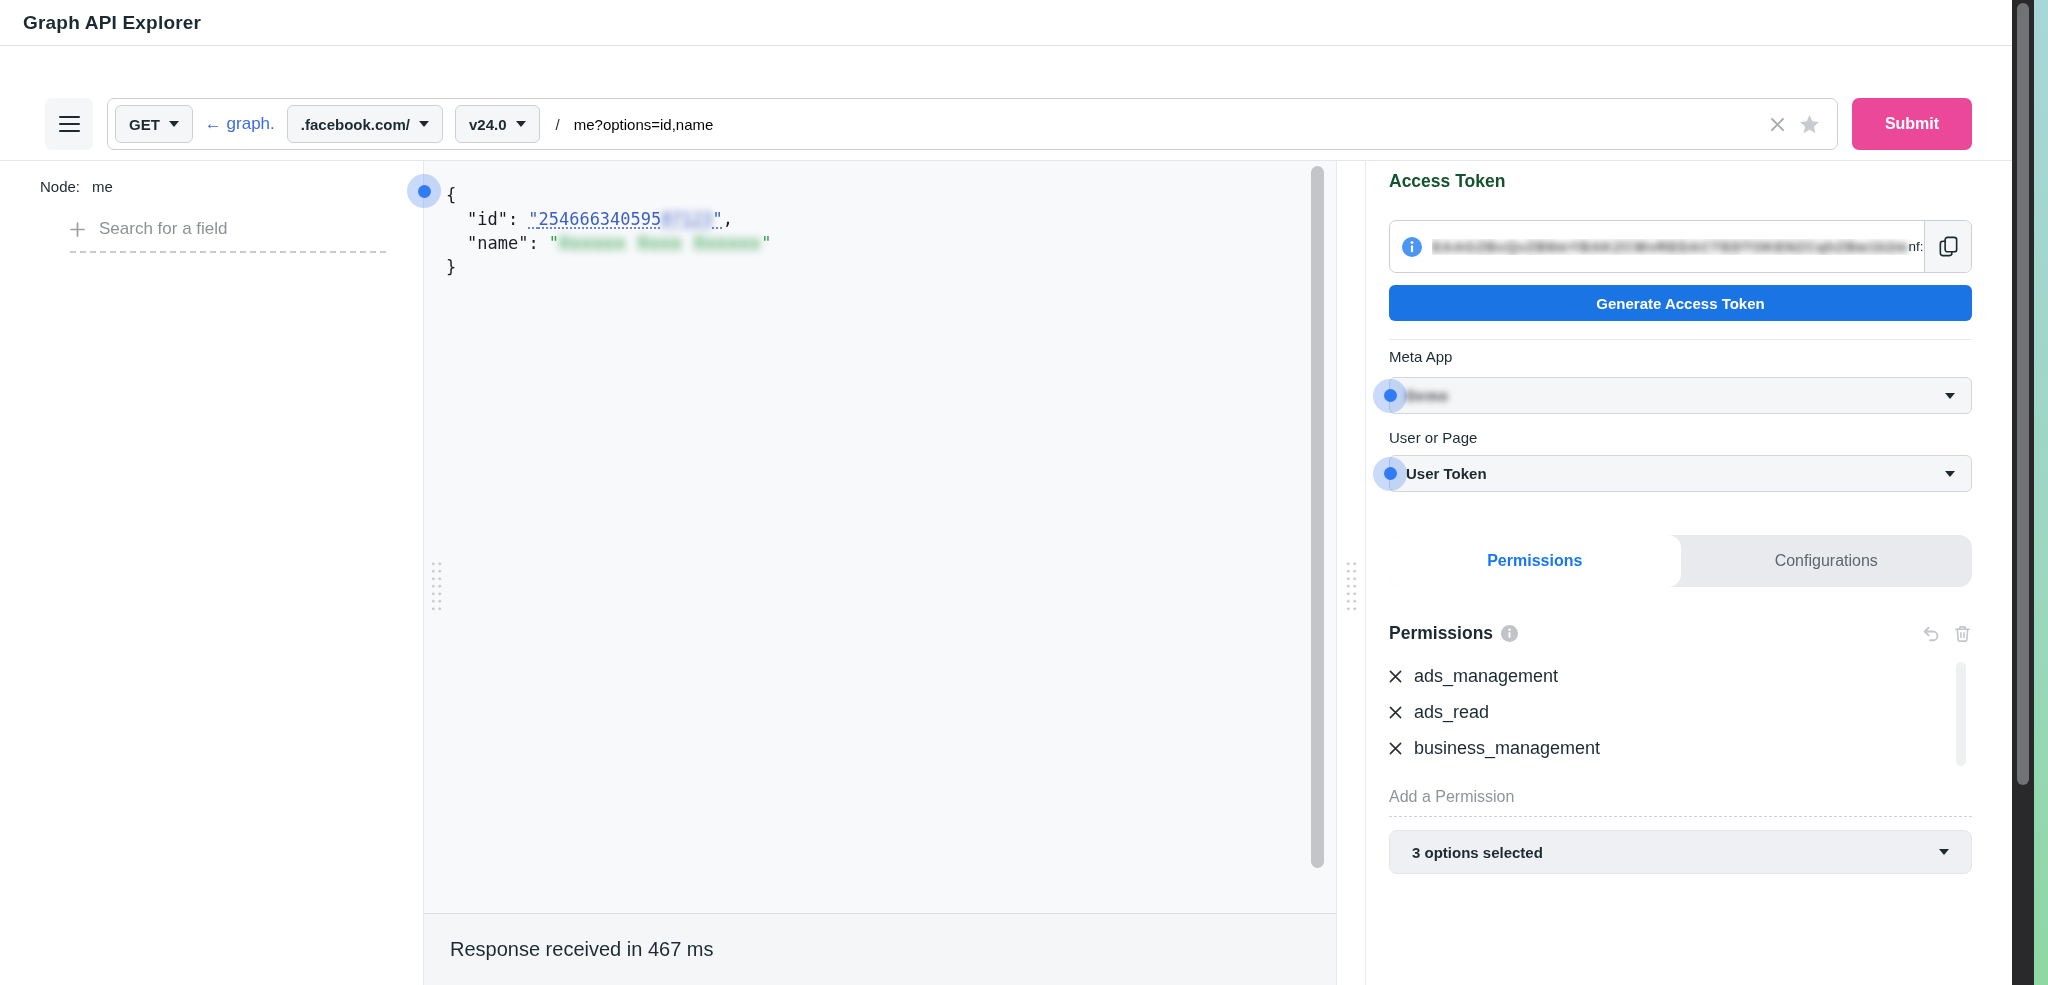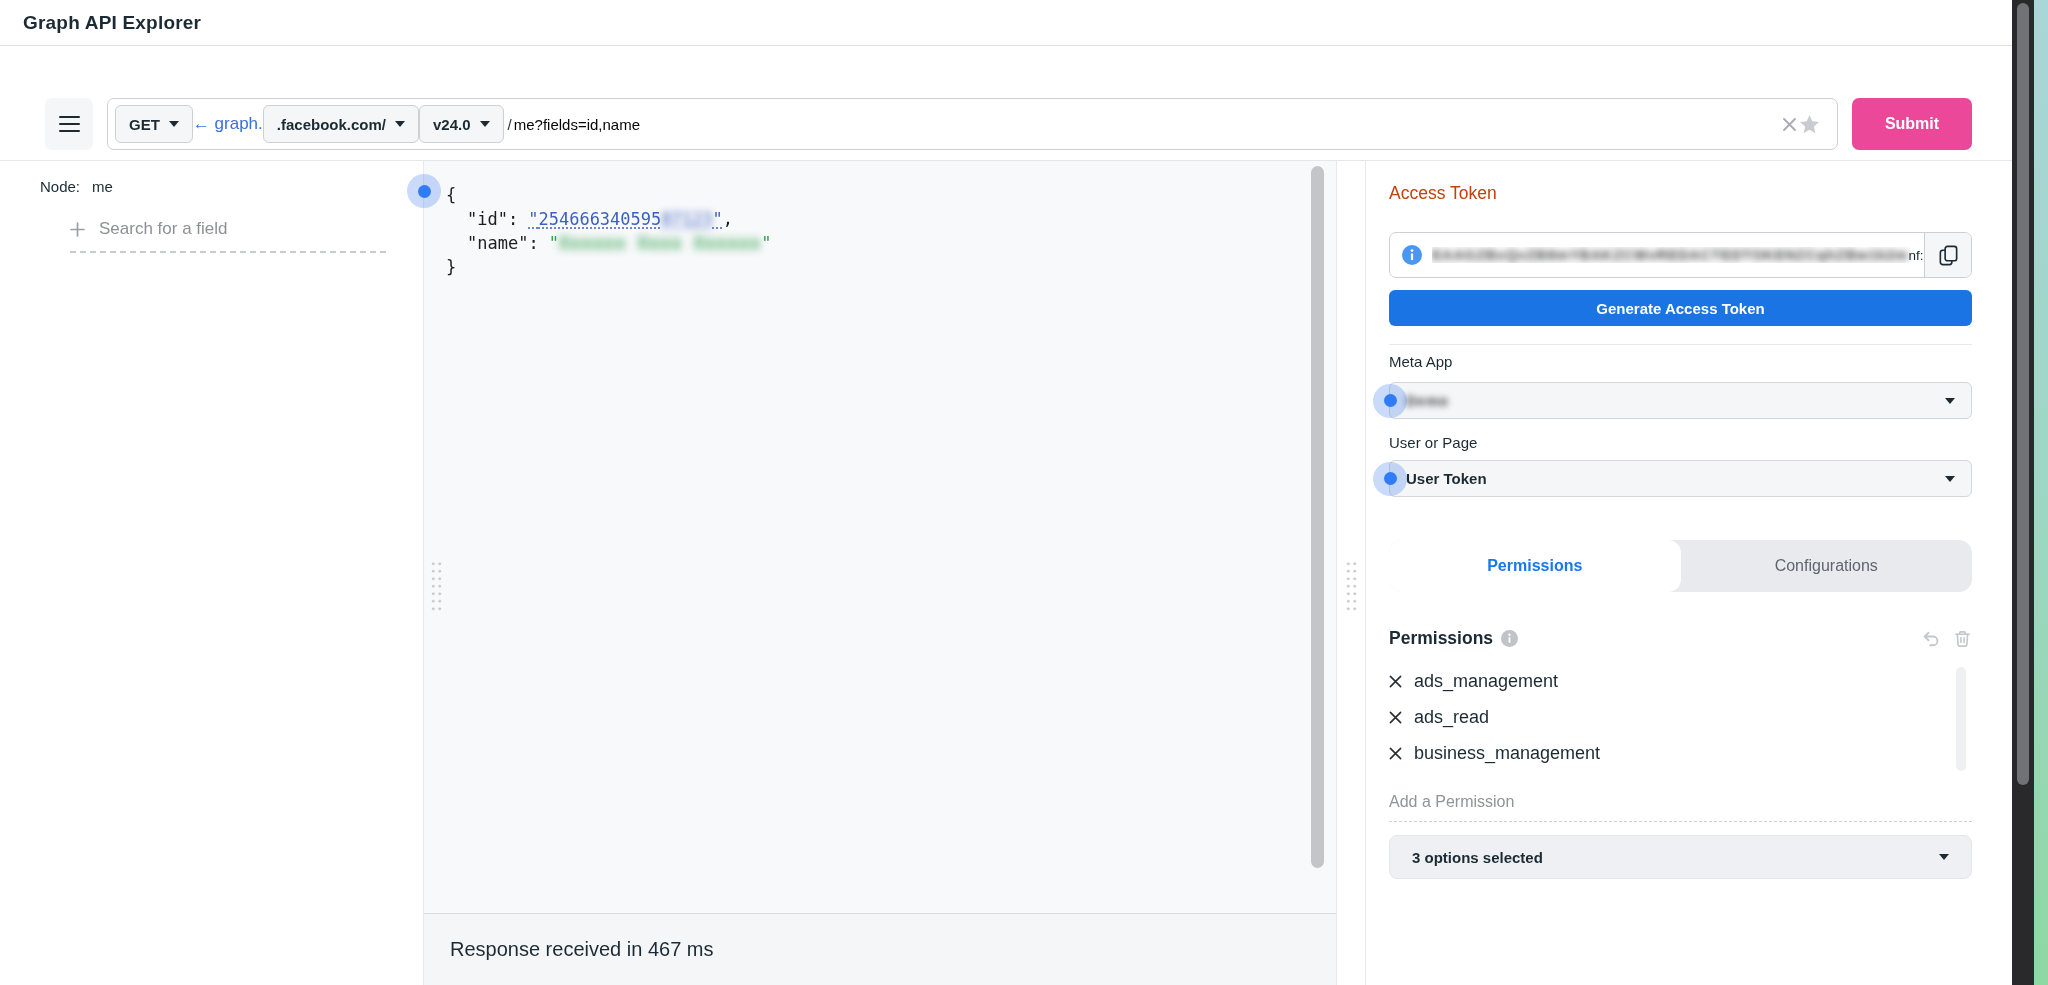--- a/index.html
+++ b/index.html
@@ -16,21 +16,21 @@
   .app { position:absolute; left:0; top:0; width:2012px; height:985px; background:#fff; overflow:hidden; }
 
   
   .app-header { height:46px; border-bottom:1px solid #dfe1e4; display:flex; align-items:center; padding-left:23px; }
   .app-header h1 { font-size:19px; font-weight:700; color:#1c2b33; letter-spacing:.2px; }
 
   
   .toolbar { position:absolute; top:98px; left:45px; right:40px; height:52px; display:flex; gap:14px; }
   .hamburger { width:48px; height:52px; background:#f5f6f7; border:none; border-radius:7px; display:flex; flex-direction:column; justify-content:center; align-items:center; gap:4.5px; cursor:pointer; }
   .hamburger .hline { width:21px; height:2.5px; background:#1c2b33; border-radius:2px; }
-  .url-bar { flex:1; border:1px solid #ccd0d5; border-radius:7px; display:flex; align-items:center; padding:0 16px 0 7px; gap:0; background:#fff; }
+  .url-bar { flex:1; border:1px solid #ccd0d5; border-radius:7px; display:flex; align-items:center; padding:0 16px 0 7px; gap:12px; background:#fff; }
   .chip { height:38px; background:#f5f6f7; border:1px solid #ccd0d5; border-radius:6px; padding:0 13px; font-family:inherit; font-weight:700; font-size:15px; color:#1c2b33; display:flex; align-items:center; gap:9px; cursor:pointer; }
   .caret { width:0; height:0; border-left:5.5px solid transparent; border-right:5.5px solid transparent; border-top:6.5px solid #1c2b33; }
   .host-link { font-size:17px; color:#3b6fd8; text-decoration:none; cursor:pointer; white-space:nowrap; }
   .path-slash { font-size:15px; color:#1c2b33; margin:0 2px 0 4px; }
   .path-input { font-size:15px; color:#050505; }
   .spacer { flex:1; }
   .iconbtn { display:flex; align-items:center; cursor:pointer; }
   .submit { width:120px; height:52px; background:#ec4899; border:none; border-radius:7px; color:#fff; font-family:inherit; font-weight:700; font-size:16px; cursor:pointer; }
 
   
@@ -57,22 +57,22 @@
   .right-gutter { width:28px; position:relative; background:#fff; }
   .right-gutter .grip { position:absolute; left:8px; top:399px; }
 
   .response-footer { position:absolute; left:0; right:0; bottom:0; height:72px; background:#f5f6f8; border-top:1px solid #dbdde1; display:flex; align-items:center; padding:0 22px 0 26px; }
   .status { font-size:20px; color:#1c2b33; }
   .footer-buttons { margin-left:auto; display:flex; gap:10px; }
   .footer-buttons button { height:48px; padding:0 24px; background:#fff; border:1px solid #ccd0d5; border-radius:7px; font-family:inherit; font-weight:700; font-size:15px; color:#1c2b33; display:flex; align-items:center; gap:10px; cursor:pointer; }
 
   
   .right-panel { flex:1; border-left:1px solid #e7e9ec; padding:0 40px 0 23px; background:#fff; position:relative; }
-  .right-panel h2 { margin-top:22px; font-size:17.5px; font-weight:400; color:#c2410c; }
-  .token-field { margin-top:28px; height:46px; border:1px solid #ccd0d5; border-radius:7px; display:flex; align-items:center; overflow:hidden; background:#fff; }
+  .right-panel h2 { margin-top:10px; font-size:17.5px; font-weight:700; color:#14532d; }
+  .token-field { margin-top:28px; height:53px; border:1px solid #ccd0d5; border-radius:7px; display:flex; align-items:center; overflow:hidden; background:#fff; }
   .token-field .info-wrap { margin:0 10px 0 12px; display:flex; }
   .token-text { flex:1; font-size:14px; color:#3a3b3c; white-space:nowrap; overflow:hidden; display:flex; align-items:center; }
   .token-redacted { filter:blur(3.5px); font-weight:700; letter-spacing:1px; }
   .token-tail { color:#1c2b33; font-size:13.5px; }
   .copy-btn { width:47px; align-self:stretch; border:none; border-left:1px solid #ccd0d5; background:#f5f6f7; display:grid; place-items:center; cursor:pointer; }
   .generate { margin-top:12px; width:100%; height:36px; background:#1b74e4; border:none; border-radius:6px; color:#fff; font-family:inherit; font-weight:700; font-size:15px; cursor:pointer; }
   .hrline { margin-top:18px; border-top:1px solid #e7e9ec; }
   .panel-label { display:block; margin-top:8px; font-size:15px; color:#1c2b33; }
   .panel-label.second { margin-top:15px; }
   .select { position:relative; margin-top:12px; height:37px; background:#f5f6f7; border:1px solid #d3d6da; border-radius:6px; display:flex; align-items:center; padding:0 16px; cursor:pointer; }
@@ -127,21 +127,21 @@
         <a class="host-link">← graph.</a>
         <button class="chip">
           <span>.facebook.com/</span>
           <span class="caret"></span>
         </button>
         <button class="chip">
           <span>v24.0</span>
           <span class="caret"></span>
         </button>
         <span class="path-slash">/</span>
-        <span class="path-input">me?fields=id,name</span>
+        <span class="path-input">me?options=id,name</span>
         <span class="spacer"></span>
         <span class="iconbtn">
           <svg width="17" height="17" viewBox="0 0 14 14" fill="none" stroke="#a9adb2" stroke-width="1.6" stroke-linecap="round">
               <path d="M2.5 2.5 L11.5 11.5 M11.5 2.5 L2.5 11.5"></path>
             </svg>
         </span>
         <span class="iconbtn">
           <svg width="23" height="23" viewBox="0 0 24 24">
               <path d="M12 2.2l2.9 6.5 7.1.7-5.4 4.7 1.6 7-6.2-3.7-6.2 3.7 1.6-7L2 9.4l7.1-.7z" fill="#c8cbd0"></path>
             </svg>

